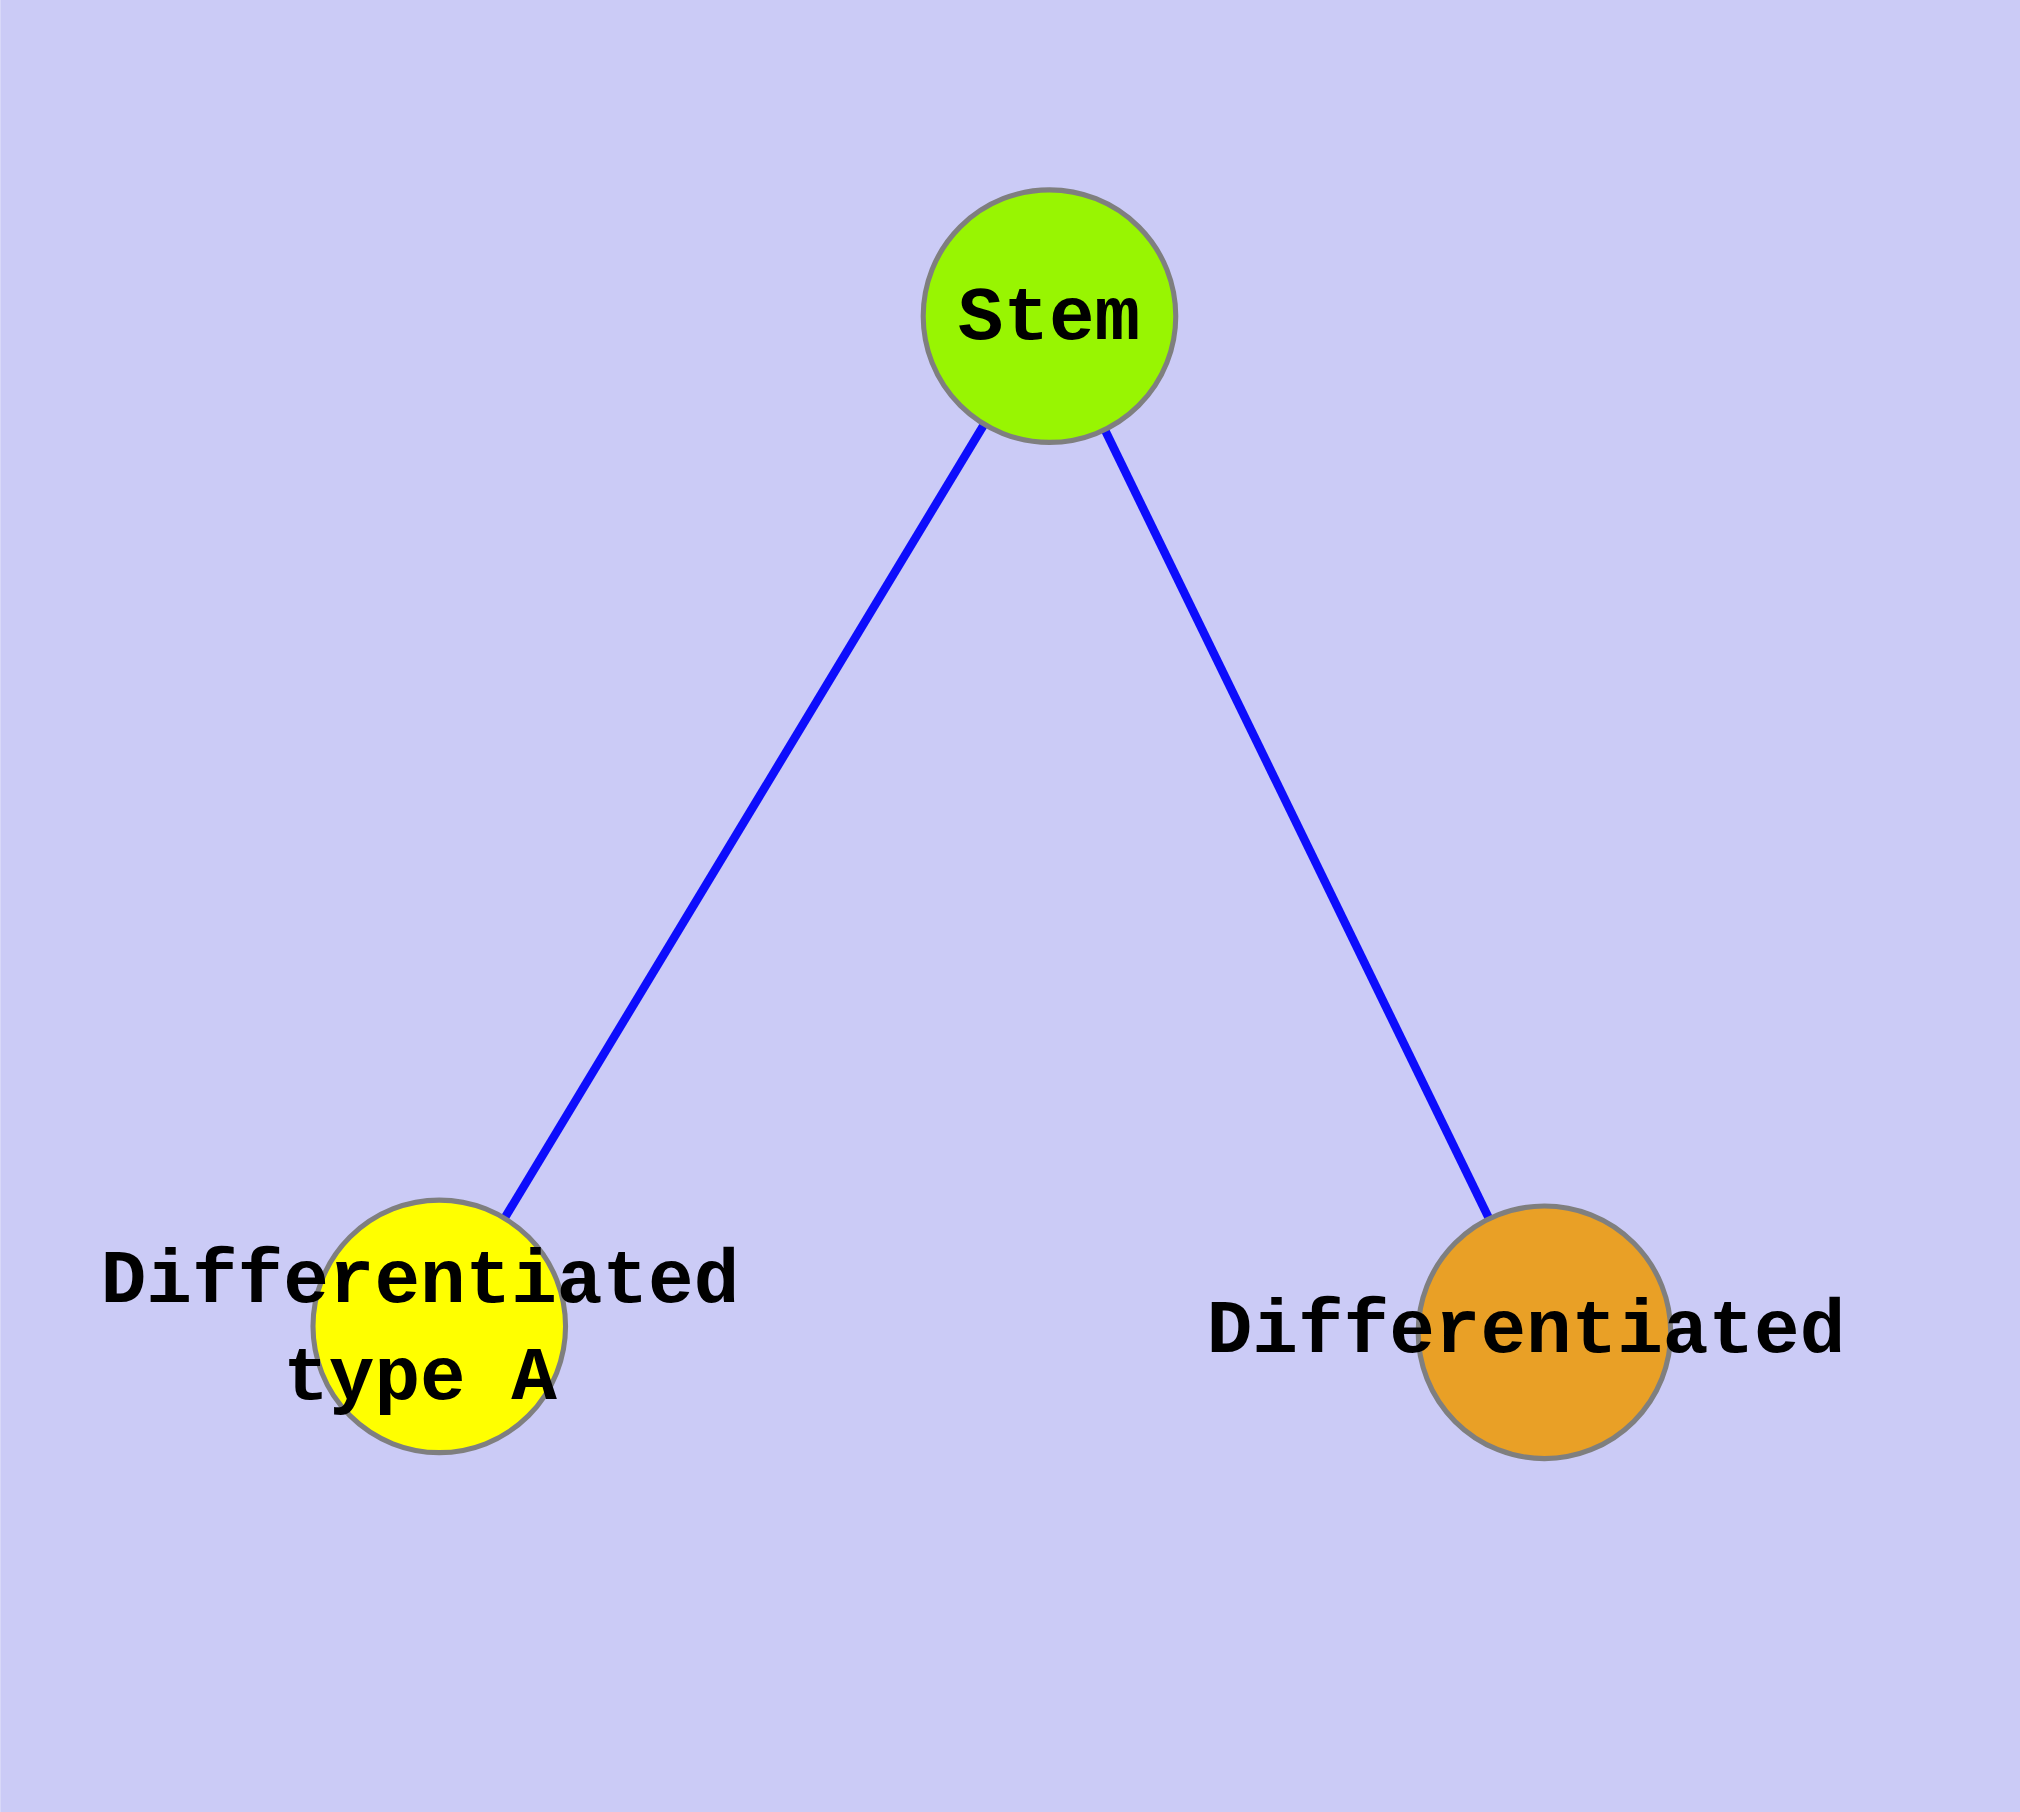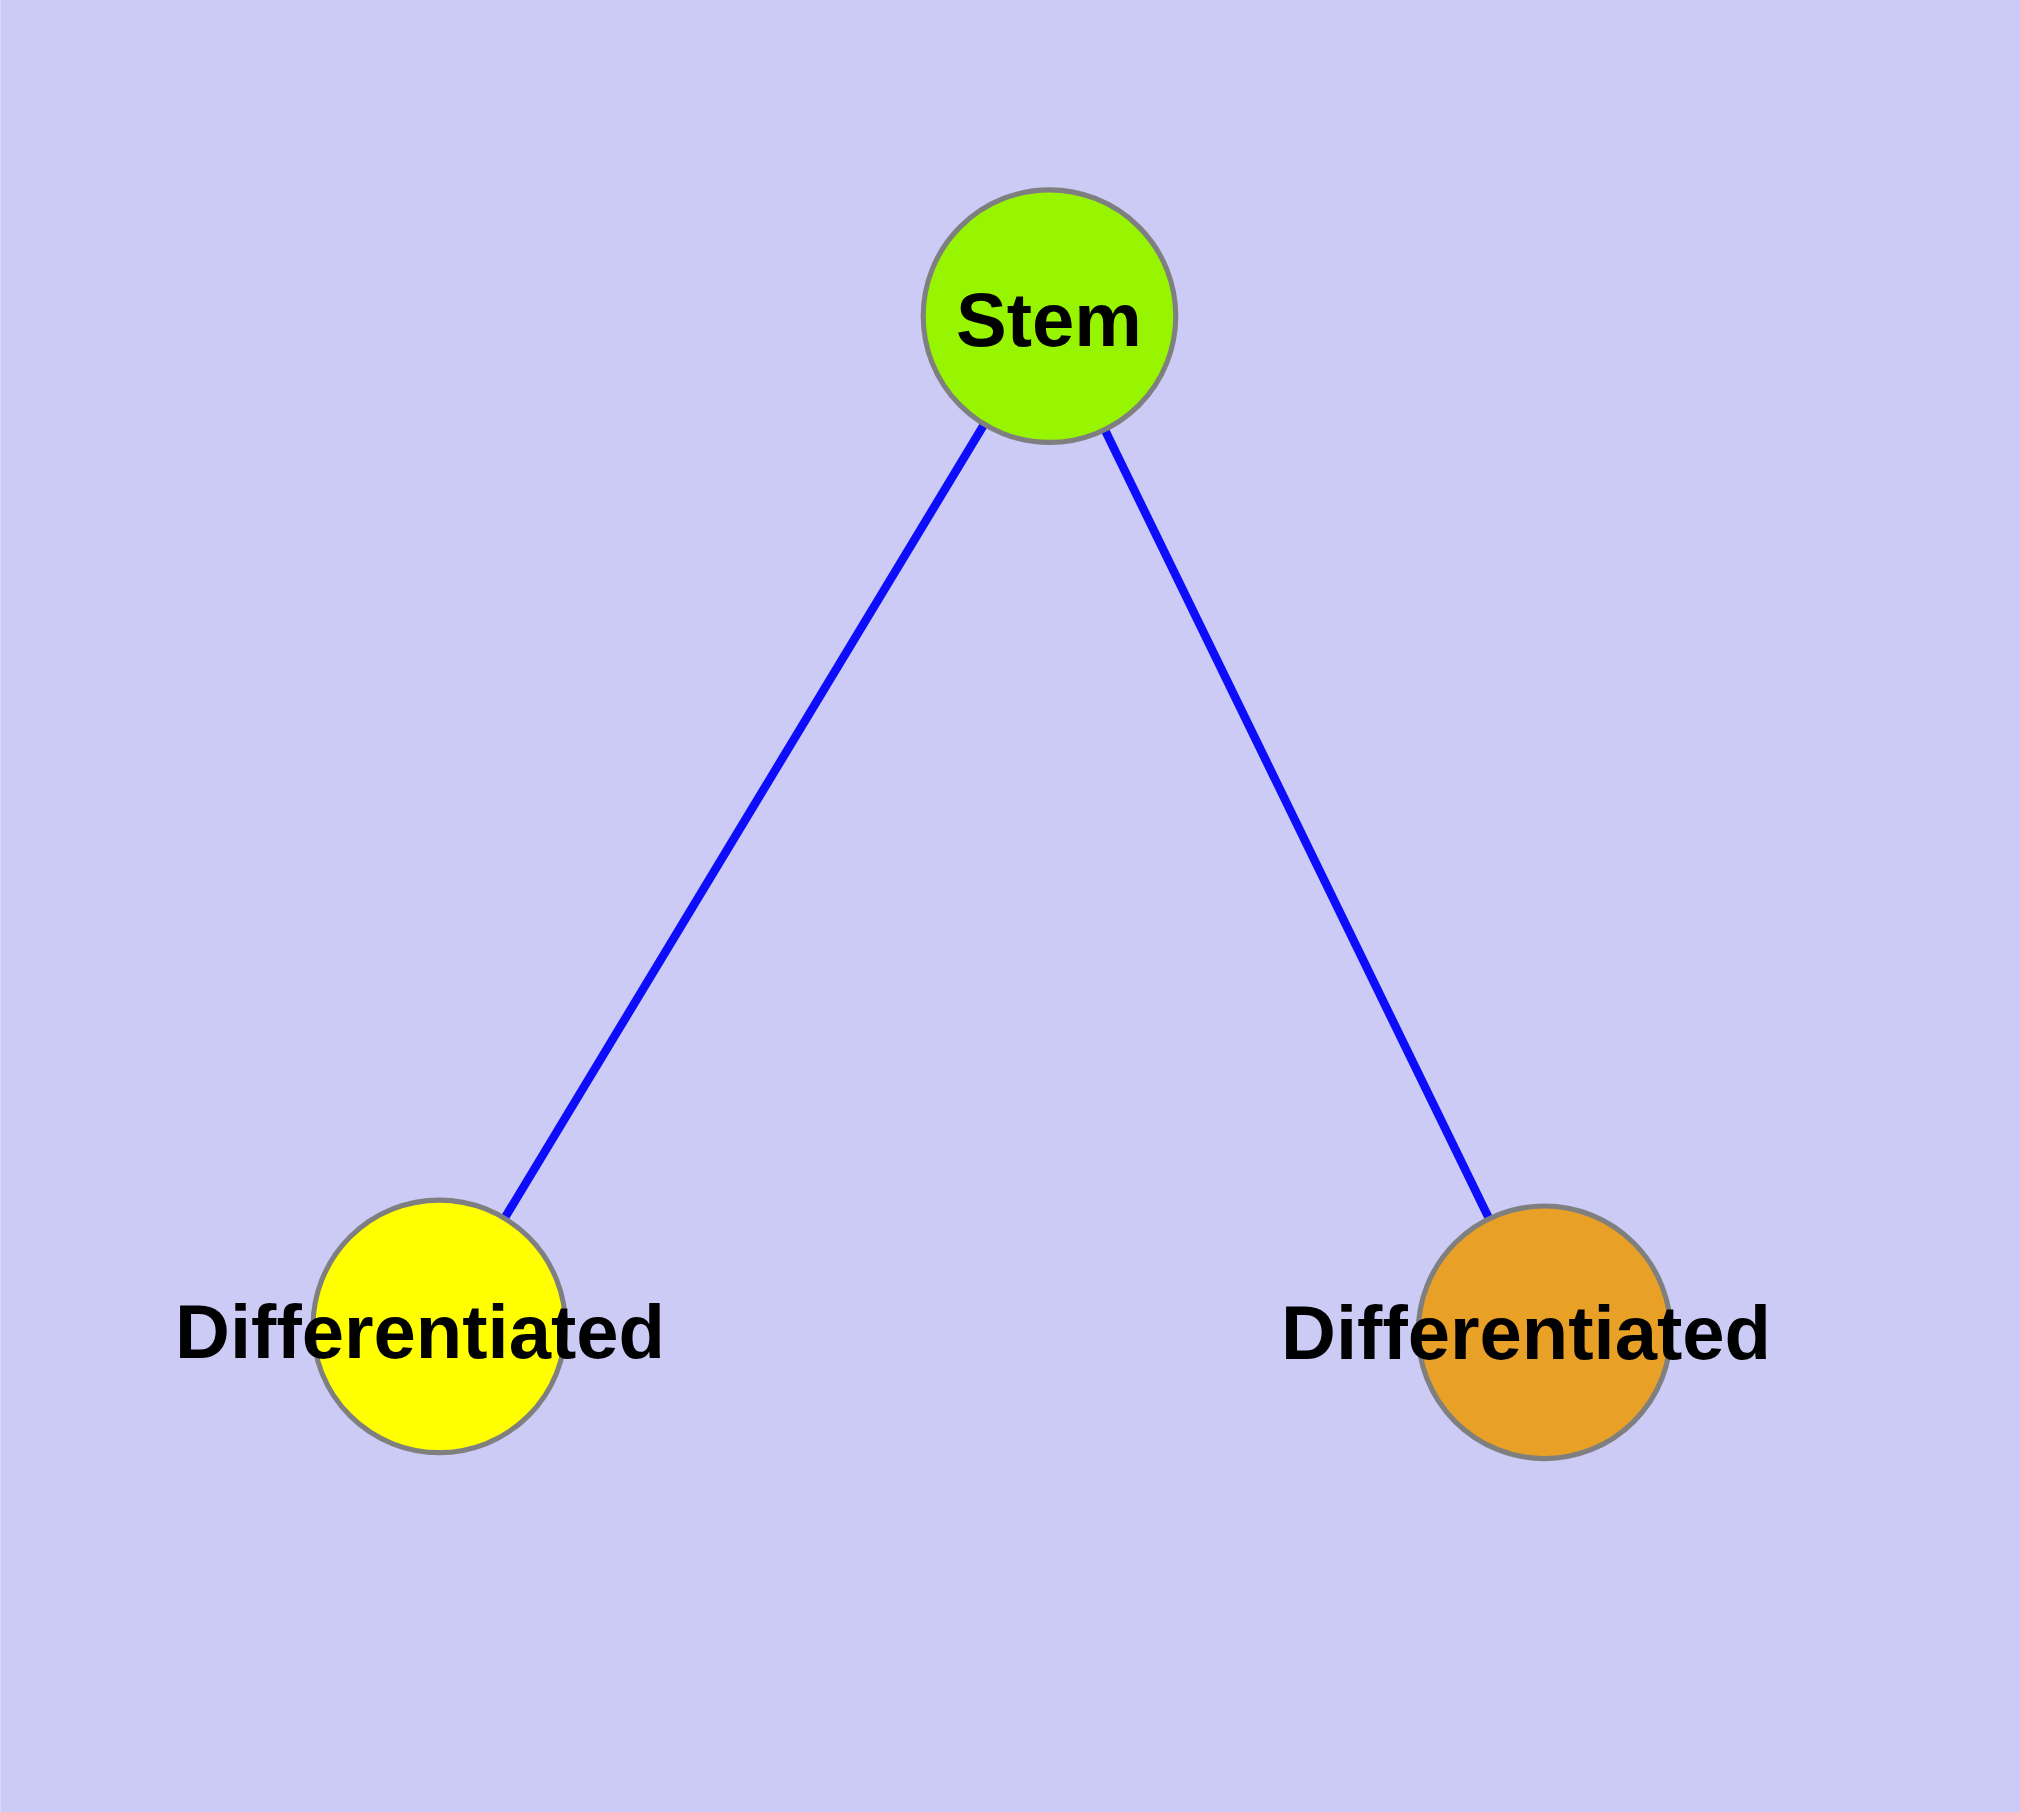--- a/index.html
+++ b/index.html
@@ -4,21 +4,21 @@
 <style>
   html, body {
     margin: 0;
     padding: 0;
   }
   .canvas {
     position: relative;
     width: 2021px;
     height: 1812px;
     overflow: hidden;
-    font-family: Liberation Sans, sans-serif;
+    font-family: Liberation Mono, monospace;
   }
   .diagram-svg {
     position: absolute;
     left: 0;
     top: 0;
     width: 2021px;
     height: 1812px;
     display: block;
   }
   .edge {
@@ -59,20 +59,21 @@
 
     <circle class="node" cx="518" cy="1565" r="149" fill="#FFFF00" stroke="#7F7F7F"></circle>
 
     <circle class="node" cx="1822" cy="1572" r="149" fill="#E9A026" stroke="#7F7F7F"></circle>
   </svg>
 
   <div class="label" id="label-stem">Stem</div>
 
   <div class="label" id="label-type-a">
     <div>Differentiated</div>
+    <div>type A</div>
   </div>
 
   <div class="label" id="label-type-b">
     <div>Differentiated</div>
   </div>
 
 </div>
 
 
 </body></html>

